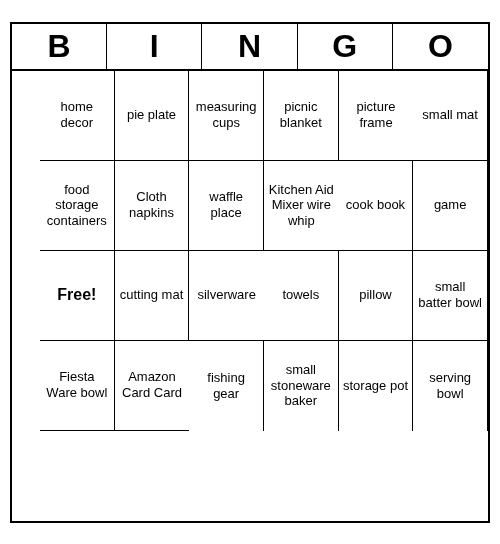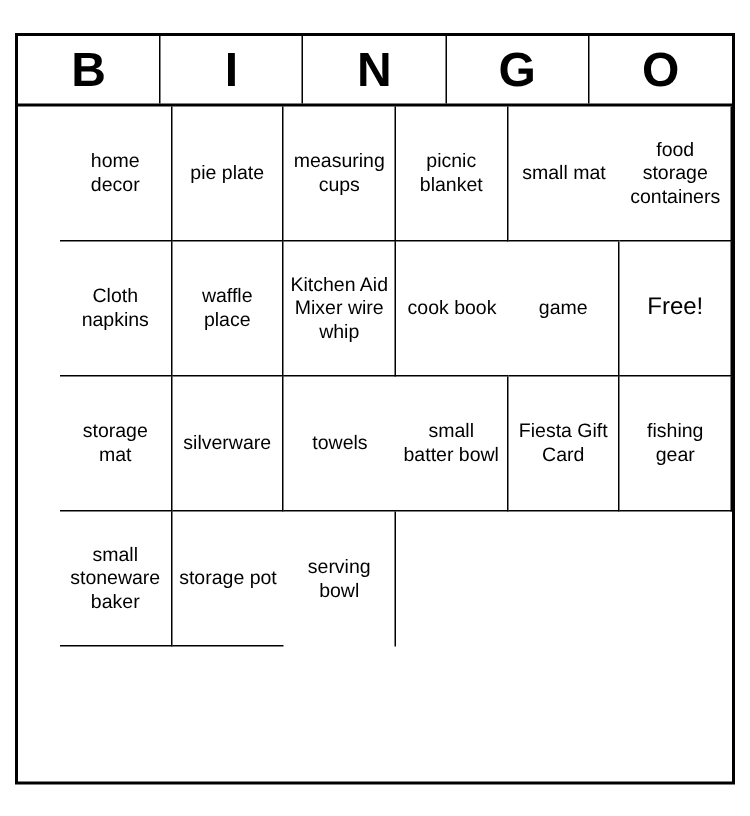--- a/index.html
+++ b/index.html
@@ -65,50 +65,53 @@
     .bingo-cell:nth-child(5n) {
       border-right: none;
     }
 
     .bingo-cell:nth-child(n+21) {
       border-bottom: none;
     }
 
     .bingo-cell.free {
       font-size: 16px;
-      font-weight: normal;
+      font-weight: bold;
     }
   </style>
 </head>
 <body>
 
 <div class="bingo-container">
   <div class="bingo-header">
   <div class="bingo-header-cell">B</div>
       <div class="bingo-header-cell">I</div>
       <div class="bingo-header-cell">N</div>
       <div class="bingo-header-cell">G</div>
       <div class="bingo-header-cell">O</div>
     </div>
   <div class="bingo-grid">
   <div class="bingo-cell">home decor</div>
       <div class="bingo-cell">pie plate</div>
       <div class="bingo-cell">measuring cups</div>
       <div class="bingo-cell">picnic blanket</div>
+      <div class="bingo-cell">picture frame</div>
       <div class="bingo-cell">small mat</div>
       <div class="bingo-cell">food storage containers</div>
       <div class="bingo-cell">Cloth napkins</div>
       <div class="bingo-cell">waffle place</div>
       <div class="bingo-cell">Kitchen Aid Mixer wire whip</div>
       <div class="bingo-cell">cook book</div>
       <div class="bingo-cell">game</div>
       <div class="bingo-cell free">Free!</div>
-      <div class="bingo-cell">storage mat</div>
+      <div class="bingo-cell">cutting mat</div>
       <div class="bingo-cell">silverware</div>
       <div class="bingo-cell">towels</div>
+      <div class="bingo-cell">pillow</div>
       <div class="bingo-cell">small batter bowl</div>
-      <div class="bingo-cell">Fiesta Gift Card</div>
+      <div class="bingo-cell">Fiesta Ware bowl</div>
+      <div class="bingo-cell">Amazon Card Card</div>
       <div class="bingo-cell">fishing gear</div>
       <div class="bingo-cell">small stoneware baker</div>
       <div class="bingo-cell">storage pot</div>
       <div class="bingo-cell">serving bowl</div>
     </div>
 </div>
 
 </body></html>

